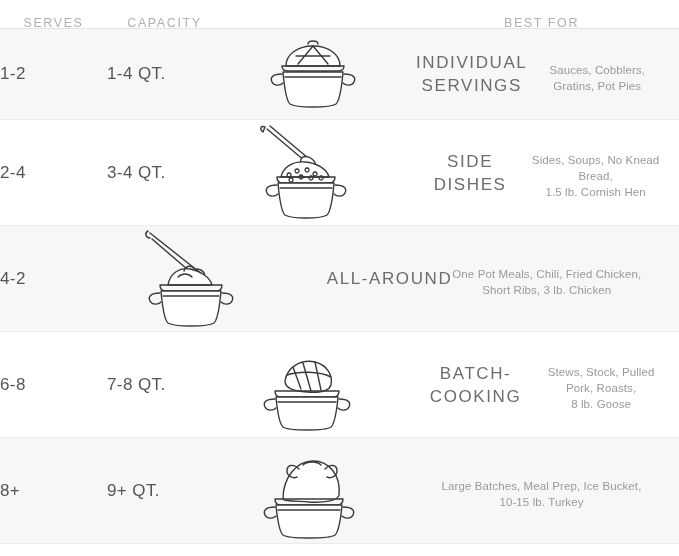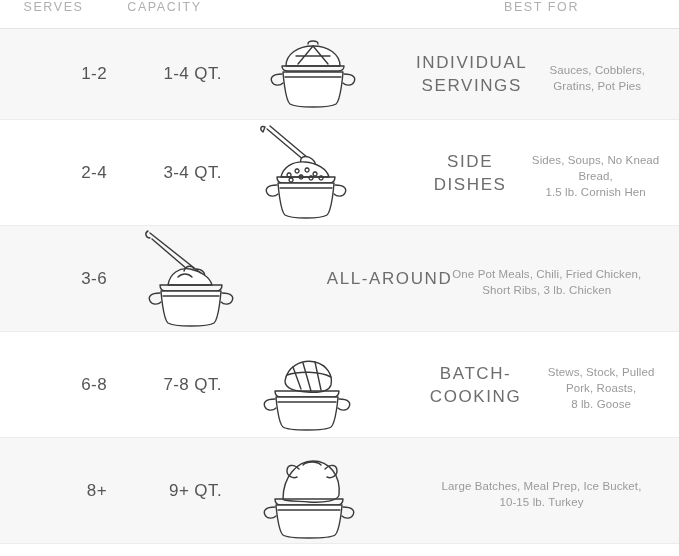--- a/index.html
+++ b/index.html
@@ -25,21 +25,21 @@
     height: 28px;
     background: #ffffff;
     border-bottom: 1px solid #e3e3e3;
   }
   .header-cell {
     font-size: 12.5px;
     letter-spacing: 1.6px;
     color: #b0b0b0;
     text-align: center;
     font-weight: 400;
-    padding-top: 0px;
+    padding-top: 16px;
     line-height: 14px;
   }
   .col-serves { width: 107px; flex: 0 0 107px; }
   .col-capacity { width: 115px; flex: 0 0 115px; }
   .col-image { width: 182px; flex: 0 0 182px; }
   .col-bestfor { flex: 1 1 auto; }
 
   .row {
     display: flex;
     align-items: center;
@@ -48,21 +48,21 @@
   }
   .row.alt {
     background: #f7f7f7;
   }
   .row.plain {
     background: #ffffff;
   }
   .cell {
     display: flex;
     align-items: center;
-    justify-content: flex-end;
+    justify-content: flex-start;
     height: 100%;
     box-sizing: border-box;
   }
   .serves-text {
     font-size: 17px;
     color: #555555;
     letter-spacing: 0.4px;
   }
   .capacity-text {
     font-size: 17px;
@@ -178,21 +178,21 @@
     </div>
     <div class="cell col-bestfor bestfor">
       <div class="bestfor-title">SIDE DISHES</div>
       <div class="bestfor-sub">Sides, Soups, No Knead Bread,
 1.5 lb. Cornish Hen</div>
     </div>
   </div>
 
   <div class="row alt" style="height:105px;">
     <div class="cell col-serves">
-      <span class="serves-text">3-6</span>
+      <span class="serves-text">4-2</span>
     </div>
     <div class="cell col-image img-cell">
       <span>
         <svg width="140" height="100" viewBox="0 0 140 100" fill="none" stroke="#3a3a3a" stroke-width="1.4" stroke-linecap="round" stroke-linejoin="round">
 
           <path d="M22 4 L70 42"></path>
           <path d="M24 10 L66 46"></path>
           <path d="M20 2 C16 4 18 9 22 9"></path>
           <path d="M68 40 C74 40 78 44 76 48 C74 52 68 52 65 49"></path>
           <path d="M64 44 C70 46 72 50 70 53"></path>

